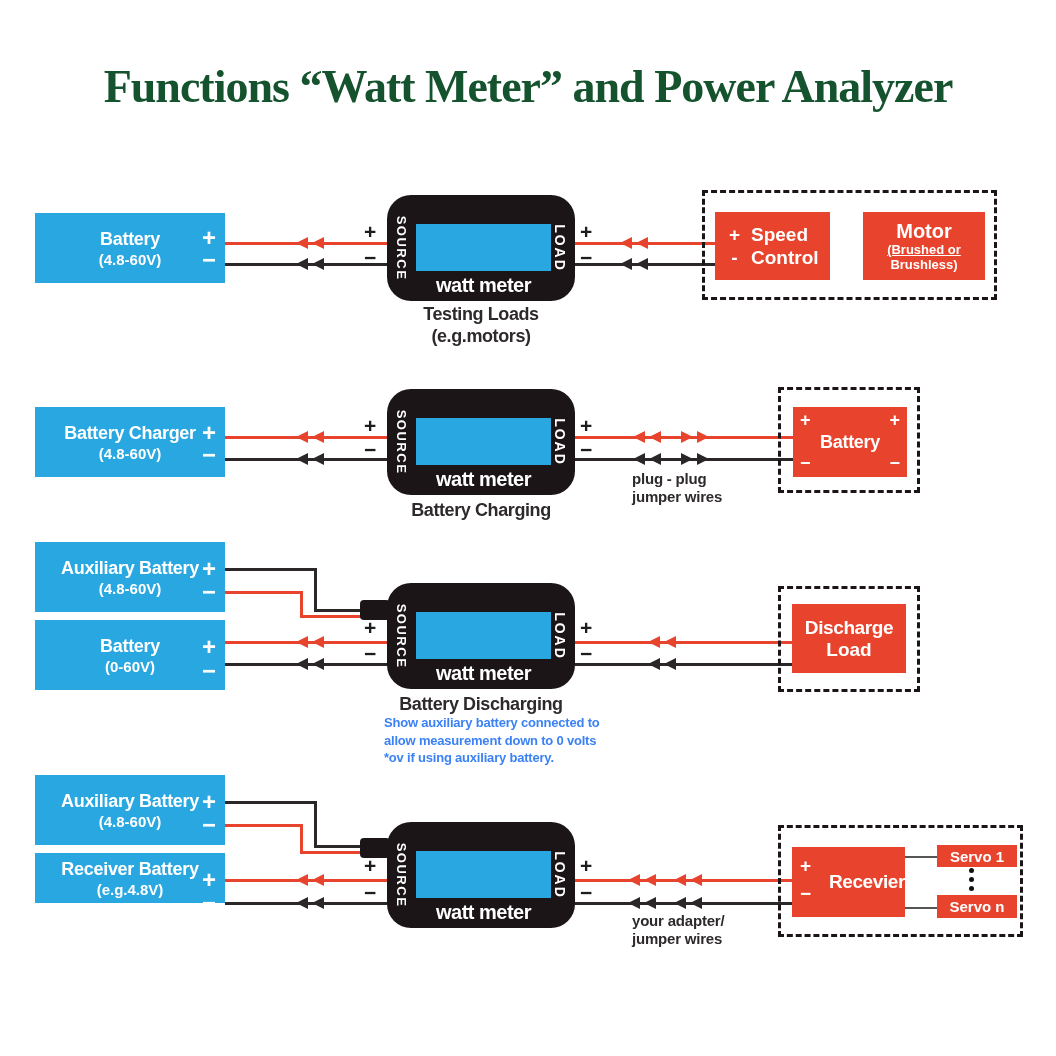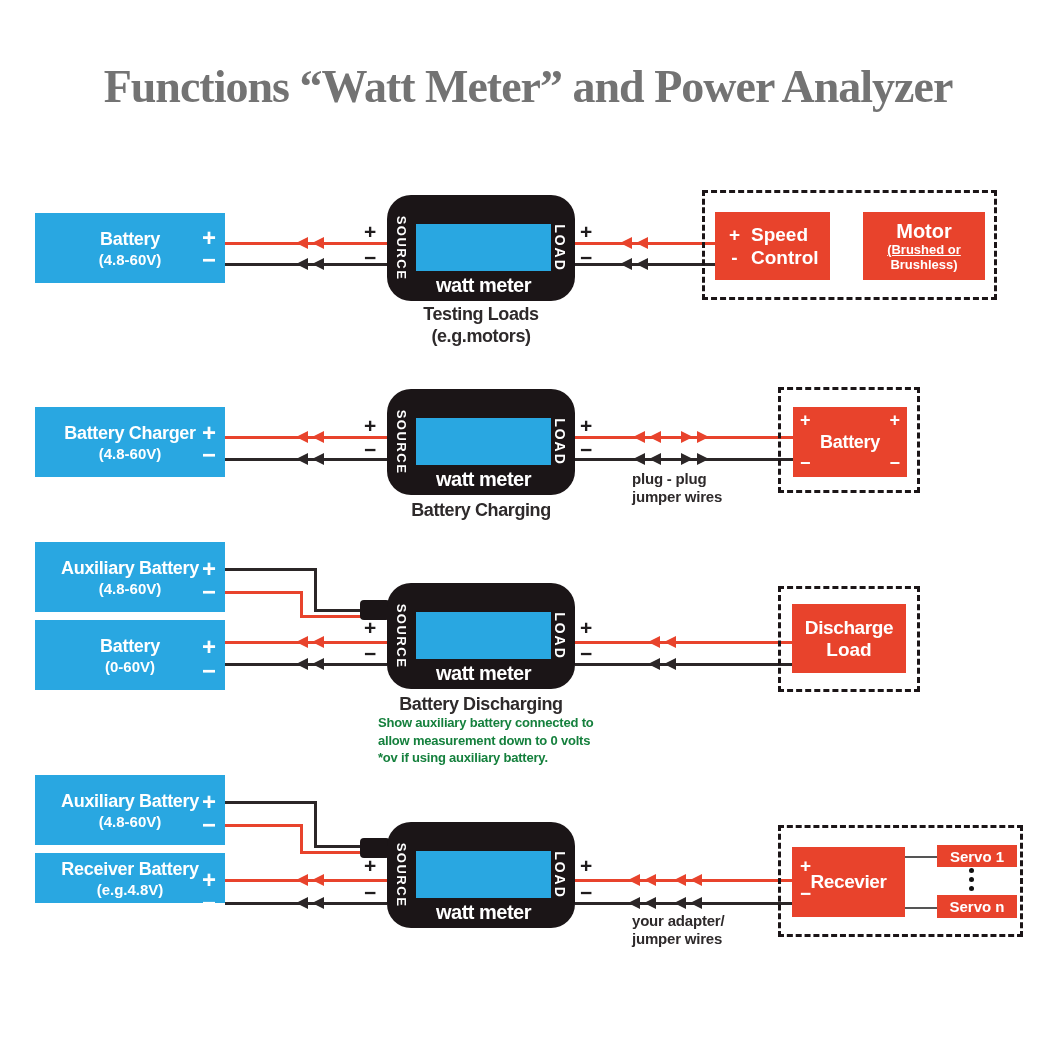--- a/index.html
+++ b/index.html
@@ -1,21 +1,21 @@
 <!DOCTYPE html>
 <html><head>
 <meta charset="utf-8">
 <style>
   html,body{margin:0;padding:0;background:#fff;}
   .canvas{position:relative;width:1056px;height:1056px;background:#ffffff;overflow:hidden;
           font-family:"Liberation Sans",sans-serif;}
   .abs{position:absolute;}
   .title{position:absolute;left:0;top:60px;width:1056px;text-align:center;
          font-family:"Liberation Serif",serif;font-weight:bold;font-size:46px;
-         color:#737373;letter-spacing:-1px;white-space:nowrap;}
+         color:#14532d;letter-spacing:-1px;white-space:nowrap;}
   
   .wire{position:absolute;height:3px;}
   .vwire{position:absolute;width:3px;}
   .wred{background:#e8432c;}
   .wblk{background:#2b2627;}
   
   .arr{position:absolute;display:flex;gap:4px;}
   .a-l{width:0;height:0;border-top:6px solid transparent;border-bottom:6px solid transparent;border-right:12px solid currentColor;}
   .a-r{width:0;height:0;border-top:6px solid transparent;border-bottom:6px solid transparent;border-left:12px solid currentColor;}
   .cred{color:#e8432c;}
@@ -35,22 +35,22 @@
   .wm-screen{position:absolute;left:29px;top:29px;width:135px;height:47px;background:#29a7e1;}
   .wm-name{position:absolute;left:29px;top:79px;width:135px;text-align:center;color:#fff;
            font-weight:bold;font-size:20px;letter-spacing:-0.5px;}
   
   .dashed{position:absolute;border:3px dashed #1b1517;box-sizing:border-box;}
   .redbox{position:absolute;background:#e8432c;color:#fff;font-weight:bold;
           display:flex;flex-direction:column;justify-content:center;text-align:center;box-sizing:border-box;}
   
   .cap{position:absolute;text-align:center;color:#2e2a2b;font-weight:bold;font-size:18px;
        line-height:22px;letter-spacing:-0.4px;}
-  .note{position:absolute;color:#15803d;font-weight:bold;font-size:13px;line-height:17.5px;
-        letter-spacing:-0.2px;white-space:nowrap;}
+  .note{position:absolute;color:#3b82f6;font-weight:bold;font-size:13px;line-height:17.5px;
+        letter-spacing:-0.2px;white-space:nowrap;margin-left:6px;}
   .lbl{position:absolute;color:#2e2a2b;font-weight:bold;font-size:15px;line-height:18px;
        letter-spacing:-0.2px;white-space:nowrap;}
   .pm{position:absolute;color:#1f1c1d;font-weight:bold;font-size:21px;line-height:20px;}
   .plug{position:absolute;width:30px;height:20px;background:#1b1517;border-radius:4px;}
   .dotcol{position:absolute;display:flex;flex-direction:column;gap:4px;}
   .dot{width:5px;height:5px;border-radius:50%;background:#111;}
   .sline{position:absolute;height:2px;background:#555;}
   .sc-line{display:flex;gap:9px;justify-content:flex-start;font-size:19px;line-height:23px;}
   .sc-sign{width:15px;text-align:center;}
 </style>
@@ -306,21 +306,21 @@
   <div class="arr cblk" style="left:674px;top:897px;">
       <i class="a-l"></i>
       <i class="a-l"></i>
     </div>
   <div class="lbl" style="left:632px;top:912px;">
     <div>your adapter/</div>
     <div>jumper wires</div>
   </div>
 
   <div class="dashed" style="left:778px;top:825px;width:245px;height:112px;"></div>
-  <div class="redbox" style="left:792px;top:847px;width:113px;height:70px;">
+  <div class="redbox" style="left:792px;top:847px;width:113px;height:70px;text-align:right;">
     <div style="font-size:19px;letter-spacing:-0.4px;">Recevier</div>
     <span class="abs" style="left:8px;top:8px;font-size:19px;">+</span>
     <span class="abs" style="left:8px;top:36px;font-size:19px;">−</span>
   </div>
   <div class="sline" style="left:905px;top:856px;width:32px;"></div>
   <div class="sline" style="left:905px;top:907px;width:32px;"></div>
   <div class="redbox" style="left:937px;top:845px;width:80px;height:22px;">
     <div style="font-size:15px;">Servo 1</div>
   </div>
   <div class="dotcol" style="left:969px;top:868px;">

